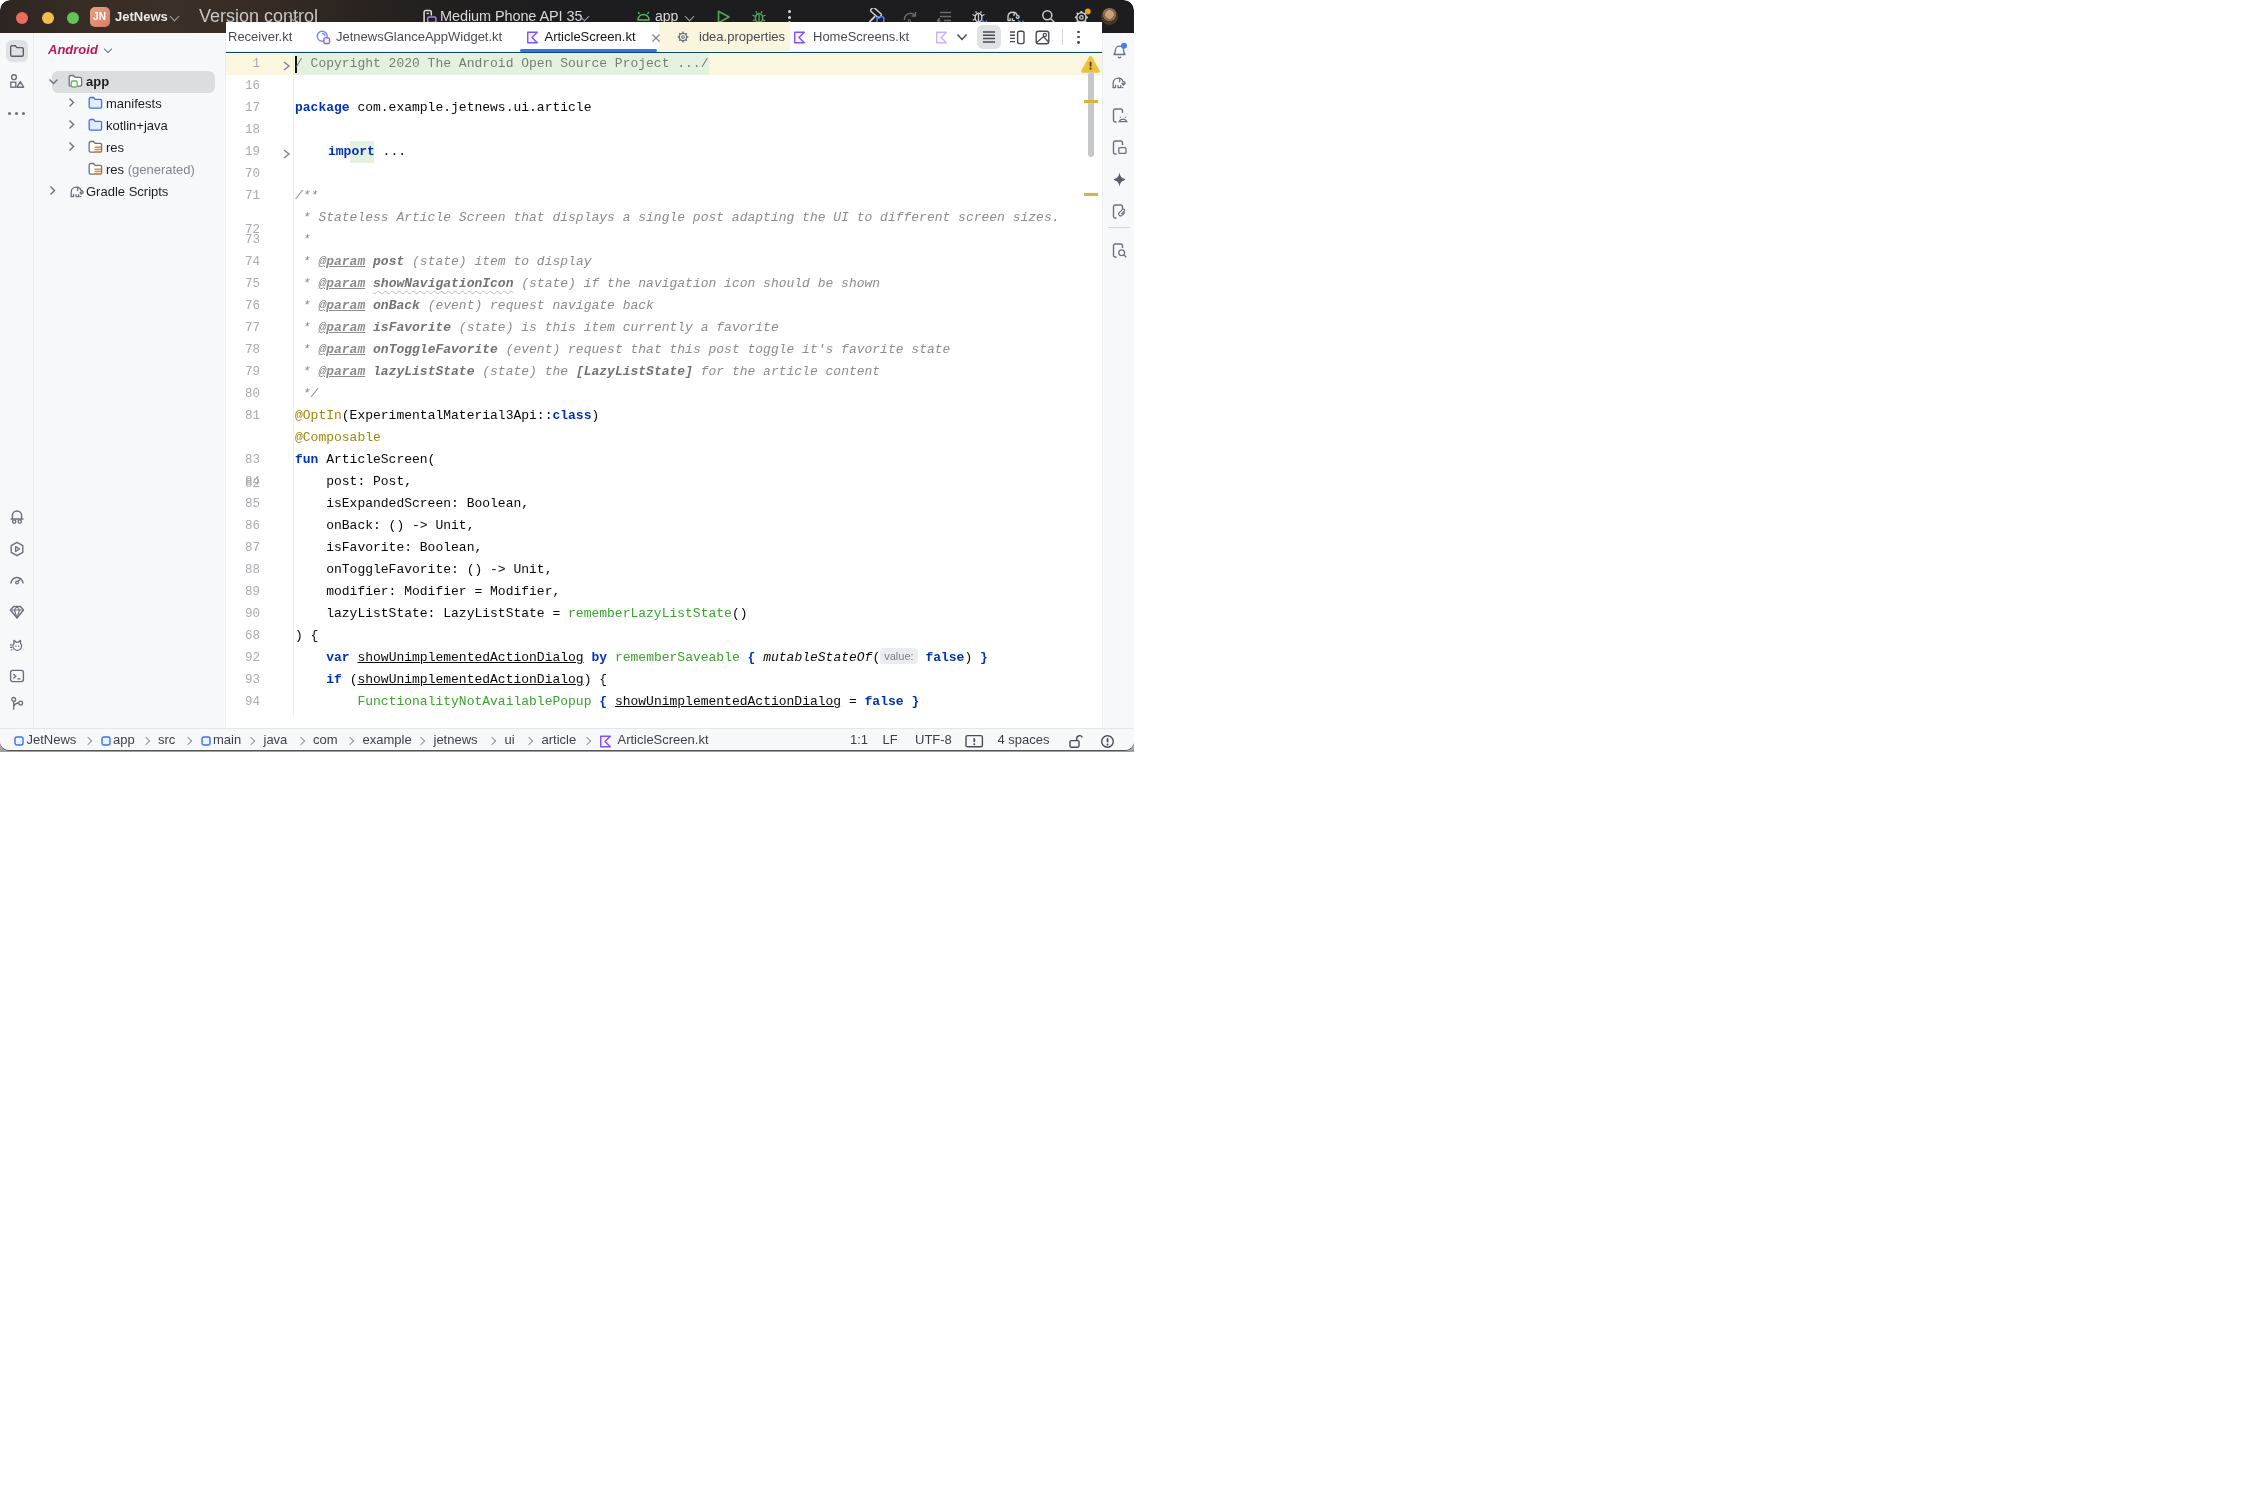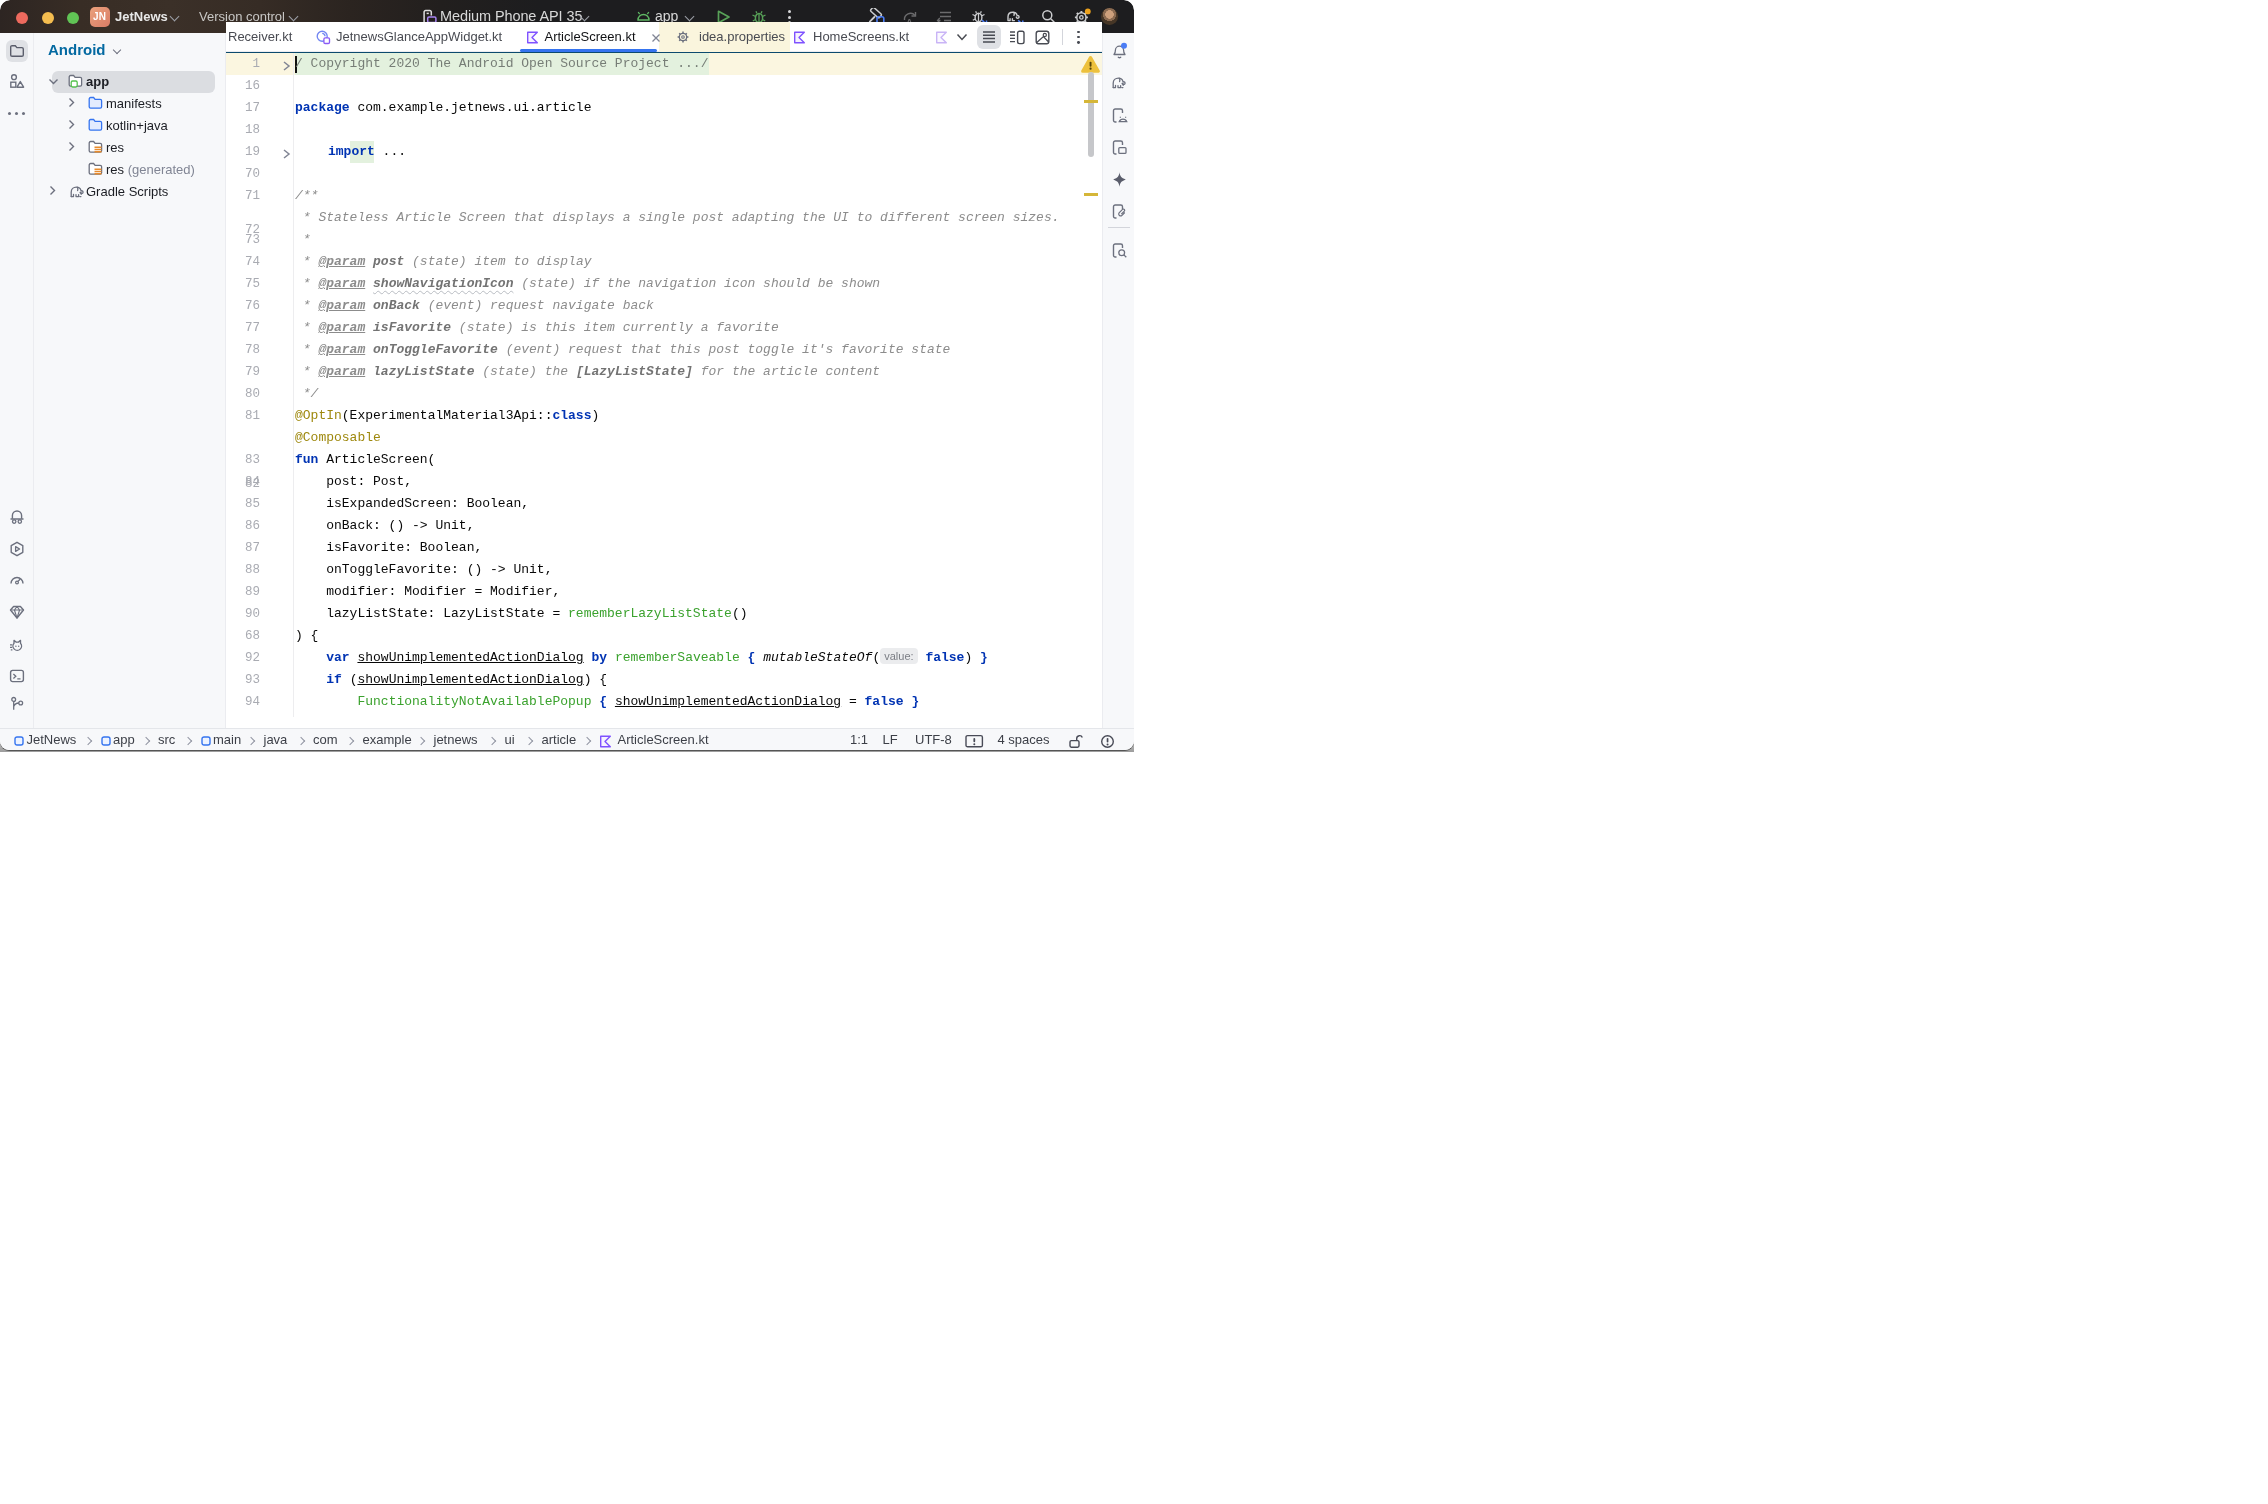--- a/index.html
+++ b/index.html
@@ -17,21 +17,21 @@
 .chev { display:inline-block; width:7px; height:7px; border-right:1.5px solid #9da0a8; border-bottom:1.5px solid #9da0a8; transform:rotate(45deg); }
 .chevR { display:inline-block; width:6px; height:6px; border-right:1.3px solid #6c707e; border-bottom:1.3px solid #6c707e; transform:rotate(-45deg); }
 
 
 #lstripe { position:absolute; left:0; top:33px; width:34px; height:695px; background:#f7f8fa; border-right:1px solid #ebecf0; }
 
 #rstripe { position:absolute; left:1102px; top:33px; width:32px; height:695px; background:#f7f8fa; border-left:1px solid #ebecf0; }
 
 
 #project { position:absolute; left:34px; top:33px; width:192px; height:695px; background:#f7f8fa; border-right:1px solid #ebecf0; }
-#project .hdr { position:absolute; left:14px; top:6px; height:22px; line-height:22px; font-size:15px; font-weight:700; color:#0369a1; }
+#project .hdr { position:absolute; left:14px; top:6px; height:22px; line-height:22px; font-size:13px; font-weight:700; color:#be185d;font-style:italic; }
 .trow { position:absolute; left:0; width:192px; height:22px; line-height:22px; font-size:13px; color:#1c1e24; }
 
 
 #editor { position:absolute; left:226px; top:22px; width:876px; height:695px; background:#0c4a6e; }
 #tabbar { position:absolute; left:0; top:0; width:876px; height:30px; background:#fff; border-bottom:1px solid #ebecf0; }
 .tab { position:absolute; top:0; height:30px; line-height:29px; font-size:13px; color:#2b2d30; }
 #codearea { position:absolute; left:0; top:31px; width:876px; height:664px; background:#fff; overflow:hidden; }
 .cline { position:absolute; left:69px; width:773px; height:22px; white-space:pre; font-family:"Liberation Mono",monospace; font-size:13px; line-height:22px; color:#080808; }
 .lnum { position:absolute; width:34px; text-align:right; height:22px; line-height:22px; font-family:"Liberation Mono",monospace; font-size:12.5px; color:#a9abb2; }
 .kw { color:#0033b3; font-weight:bold; }
@@ -52,21 +52,21 @@
 <body>
 <div id="desk"></div>
 <div id="app">
   <div id="titlebar">
     <div class="tl" style="left:16px;background:#ed6a5e;"></div>
     <div class="tl" style="left:41.5px;background:#f4bd4f;"></div>
     <div class="tl" style="left:66.5px;background:#61c455;"></div>
     <div style="position:absolute;left:89.5px;top:6.5px;width:20px;height:20px;border-radius:5px;background:linear-gradient(135deg,#eba17c,#d97c66);color:#fff;font-size:10px;font-weight:700;text-align:center;line-height:20px;">JN</div>
     <div class="ttxt" style="left:115px;font-weight:700;color:#e8e8e8;font-size:13px;">JetNews</div>
     <span class="chev abs" style="left:171px;top:13px;"></span>
-    <div class="ttxt" style="left:199px;color:#c8c7c5;font-size:13px;">Version control</div>
+    <div class="ttxt" style="left:199px;color:#c8c7c5;font-size:18px;">Version control</div>
     <span class="chev abs" style="left:290px;top:13px;"></span>
     <div class="ttxt" style="left:440px;color:#d8d8d8;font-size:14.5px;letter-spacing:-0.1px;">Medium Phone API 35</div>
     <span class="chev abs" style="left:581px;top:13px;"></span>
     <div class="ttxt" style="left:655px;color:#d8d8d8;">app</div>
     <span class="chev abs" style="left:686px;top:13px;"></span>
     <svg class="abs" style="left:422.5px;top:9px;" width="15" height="17" viewBox="0 0 15 17">
       <path d="M8.3 6.5 V3 a1.5 1.5 0 0 0-1.5-1.5 H2.6 A1.5 1.5 0 0 0 1.1 3 v10 a1.5 1.5 0 0 0 1.5 1.5 h.9" fill="none" stroke="#dedede" stroke-width="1.5"></path>
       <path d="M3.6 4.4 h2.2" stroke="#dedede" stroke-width="1.5"></path>
       <rect x="4.7" y="7.9" width="8.2" height="5.6" rx="1.3" fill="none" stroke="#a985f2" stroke-width="1.5"></rect>
       <path d="M4.9 15.5 h4.6" stroke="#a985f2" stroke-width="1.5"></path>

